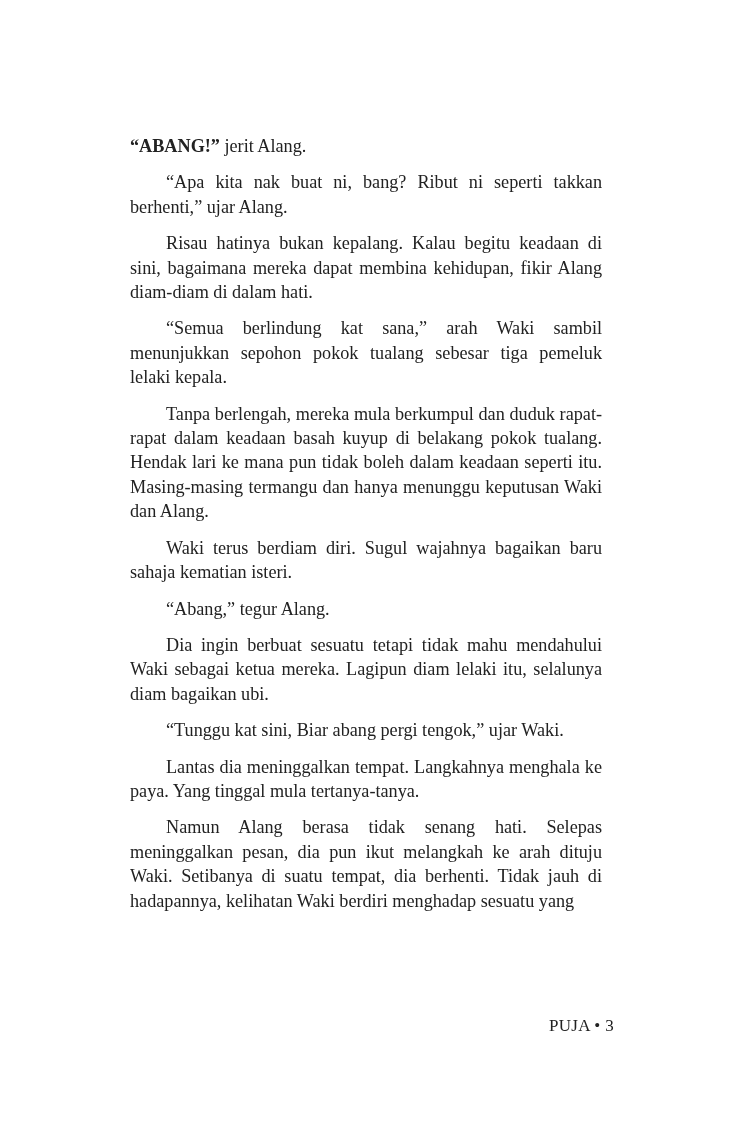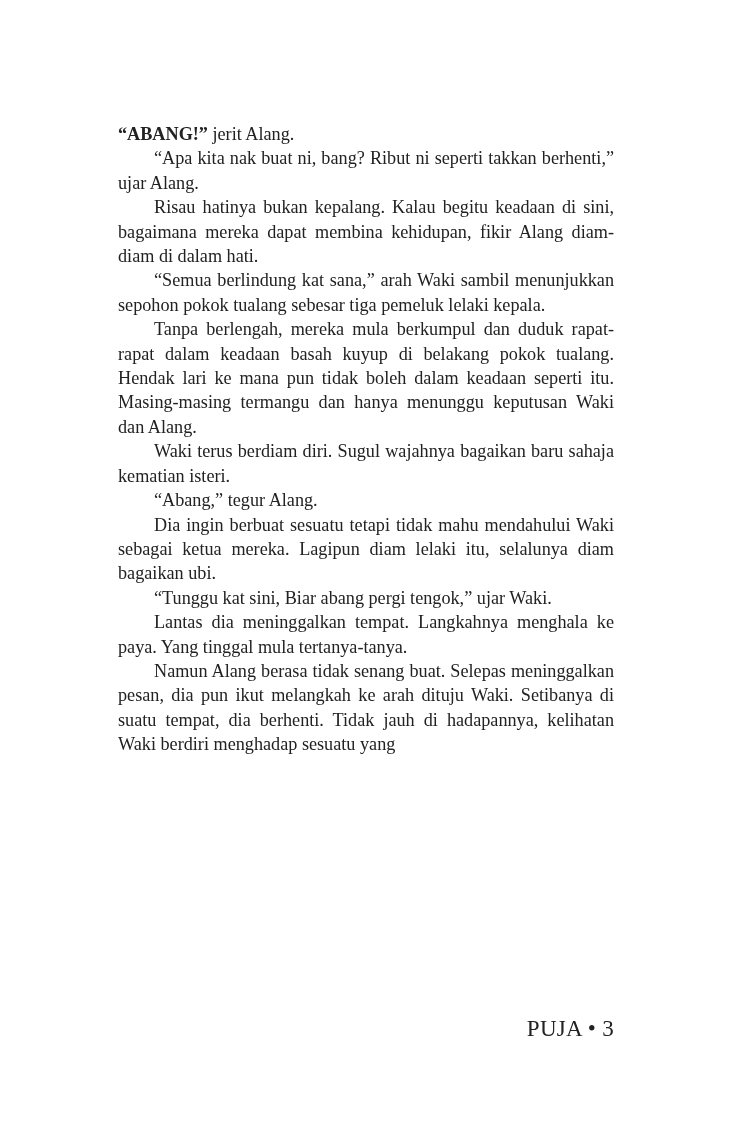--- a/index.html
+++ b/index.html
@@ -25,57 +25,57 @@
       position: absolute;
       left: 118px;
       top: 122px;
       width: 496px;
       font-family: "Liberation Serif", "DejaVu Serif", serif;
       font-size: 18.2px;
       line-height: 24.4px;
       color: #222222;
     }
     .text-block p {
-      margin: 0;
+      margin: 12px;
       text-align: justify;
       text-indent: 36px;
       hyphens: none;
     }
     .text-block p.first {
       text-indent: 0;
     }
     .bold {
       font-weight: bold;
     }
     .footer {
       position: absolute;
       top: 1016px;
       right: 120px;
       font-family: "Liberation Serif", "DejaVu Serif", serif;
-      font-size: 23px;
+      font-size: 17px;
       color: #222222;
       letter-spacing: 0.3px;
     }
   </style>
 </head>
 <body>
 
 <div class="page">
   <div class="text-block">
     <p class="first"><span class="bold">“ABANG!”</span><span> jerit Alang.</span></p>
     <p>“Apa kita nak buat ni, bang? Ribut ni seperti takkan berhenti,” ujar Alang.</p>
     <p>Risau hatinya bukan kepalang. Kalau begitu keadaan di sini, bagaimana mereka dapat membina kehidupan, fikir Alang diam-diam di dalam hati.</p>
     <p>“Semua berlindung kat sana,” arah Waki sambil menunjukkan sepohon pokok tualang sebesar tiga pemeluk lelaki kepala.</p>
     <p>Tanpa berlengah, mereka mula berkumpul dan duduk rapat-rapat dalam keadaan basah kuyup di belakang pokok tualang. Hendak lari ke mana pun tidak boleh dalam keadaan seperti itu. Masing-masing termangu dan hanya menunggu keputusan Waki dan Alang.</p>
     <p>Waki terus berdiam diri. Sugul wajahnya bagaikan baru sahaja kematian isteri.</p>
     <p>“Abang,” tegur Alang.</p>
     <p>Dia ingin berbuat sesuatu tetapi tidak mahu mendahului Waki sebagai ketua mereka. Lagipun diam lelaki itu, selalunya diam bagaikan ubi.</p>
     <p>“Tunggu kat sini, Biar abang pergi tengok,” ujar Waki.</p>
     <p>Lantas dia meninggalkan tempat. Langkahnya menghala ke paya. Yang tinggal mula tertanya-tanya.</p>
-    <p>Namun Alang berasa tidak senang buat. Selepas meninggalkan pesan, dia pun ikut melangkah ke arah dituju Waki. Setibanya di suatu tempat, dia berhenti. Tidak jauh di hadapannya, kelihatan Waki berdiri menghadap sesuatu yang</p>
+    <p>Namun Alang berasa tidak senang hati. Selepas meninggalkan pesan, dia pun ikut melangkah ke arah dituju Waki. Setibanya di suatu tempat, dia berhenti. Tidak jauh di hadapannya, kelihatan Waki berdiri menghadap sesuatu yang</p>
   </div>
 
   <div class="footer">
     <span>PUJA</span>
     <span>•</span>
     <span>3</span>
   </div>
 </div>
 
 </body></html>

